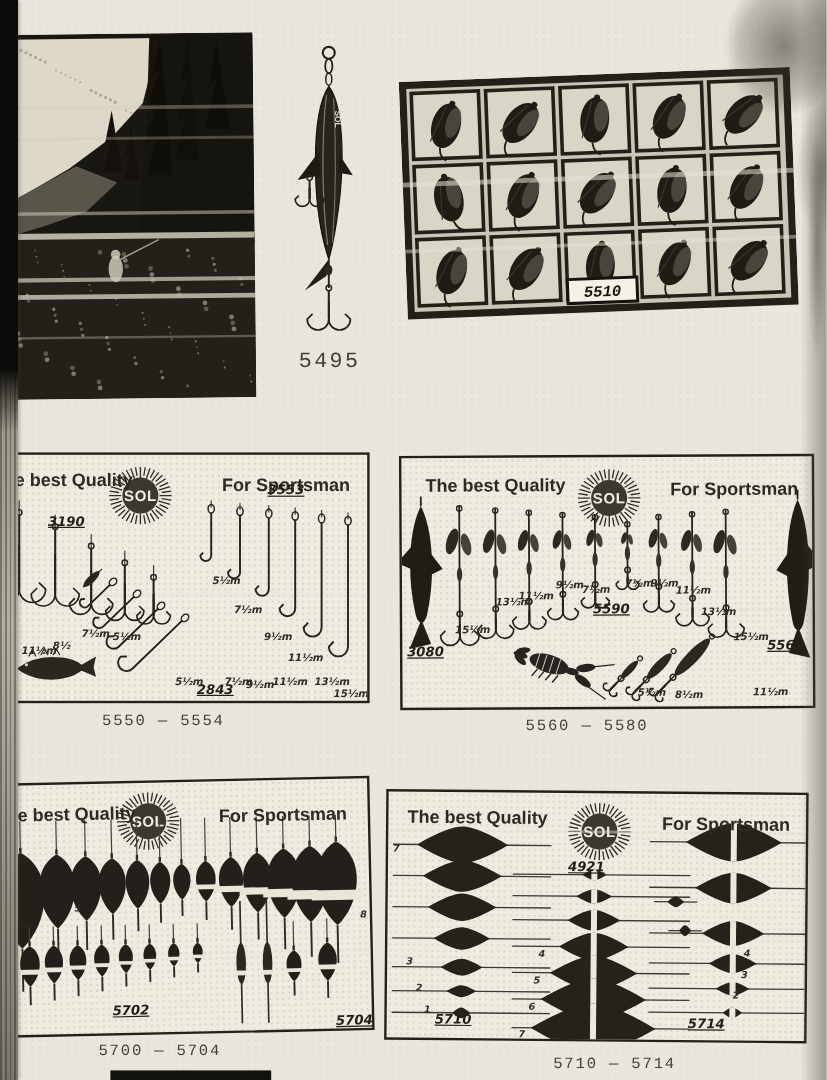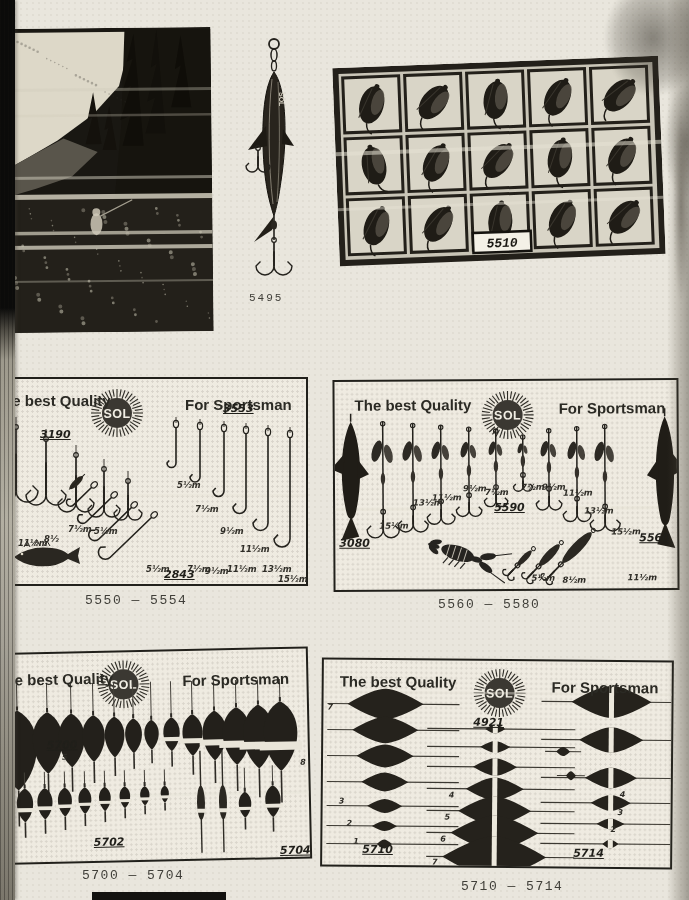--- a/index.html
+++ b/index.html
@@ -13,21 +13,21 @@
 .panel{position:absolute;border:2.5px solid #21201b;background:#efebe1;overflow:hidden;z-index:1}
 .panel::after{content:'';position:absolute;inset:0;pointer-events:none;
  background-image:radial-gradient(rgba(70,64,52,.12) 1px,transparent 1.3px);background-size:5px 5px}
 .panel .art{position:absolute;left:0;top:0;z-index:1}
 .tg{position:absolute;font:700 15px/1.1 "Liberation Sans",sans-serif;color:#2b2a24;white-space:nowrap;z-index:2}
 .sunburst{position:absolute;z-index:1;overflow:visible}
 .hand{position:absolute;font:italic 700 11px/1 "DejaVu Sans",sans-serif;color:#201f1a;text-decoration:underline;white-space:nowrap;z-index:3}
 .sz{position:absolute;font:italic 700 8.5px/1 "DejaVu Sans",sans-serif;color:#2e2c26;white-space:nowrap;z-index:3}
 .digit{position:absolute;font:italic 700 8px/1 "DejaVu Sans",sans-serif;color:#2e2c26;z-index:3}
 .caption{position:absolute;font:13px/1 "Liberation Mono",monospace;letter-spacing:1.5px;color:#403f39;z-index:2;white-space:nowrap}
-.caption.small{font-size:11px;letter-spacing:2px}
+.caption.small{font-size:18px;letter-spacing:2px}
 .gutter{position:absolute;left:0;top:0;width:15px;height:900px;z-index:6;
  background:linear-gradient(to bottom,#0b0b0a 0,#0b0b0a 308px,#4e4b43 330px,#9d998c 360px,#b3afa2 520px,#a5a196 640px,#908c80 760px,#7b776c 900px);
  box-shadow:2px 0 3px rgba(60,58,50,.35)}
 .gutter::after{content:'';position:absolute;inset:0;
  background:repeating-linear-gradient(90deg,rgba(20,18,15,.35) 0 1.5px,transparent 1.5px 4px)}
 .edge-right{position:absolute;right:0;top:0;width:22px;height:100%;z-index:5;
  background:linear-gradient(to right,rgba(82,76,64,0),rgba(82,76,64,.28) 55%,rgba(60,56,46,.42))}
 .corner-noise{position:absolute;right:-30px;top:-40px;width:220px;height:260px;z-index:4;filter:blur(1px);
  background:radial-gradient(closest-side at 70% 30%,rgba(52,48,40,.55),rgba(52,48,40,.22) 55%,transparent 75%),
             radial-gradient(closest-side at 85% 70%,rgba(52,48,40,.4),transparent 70%)}

